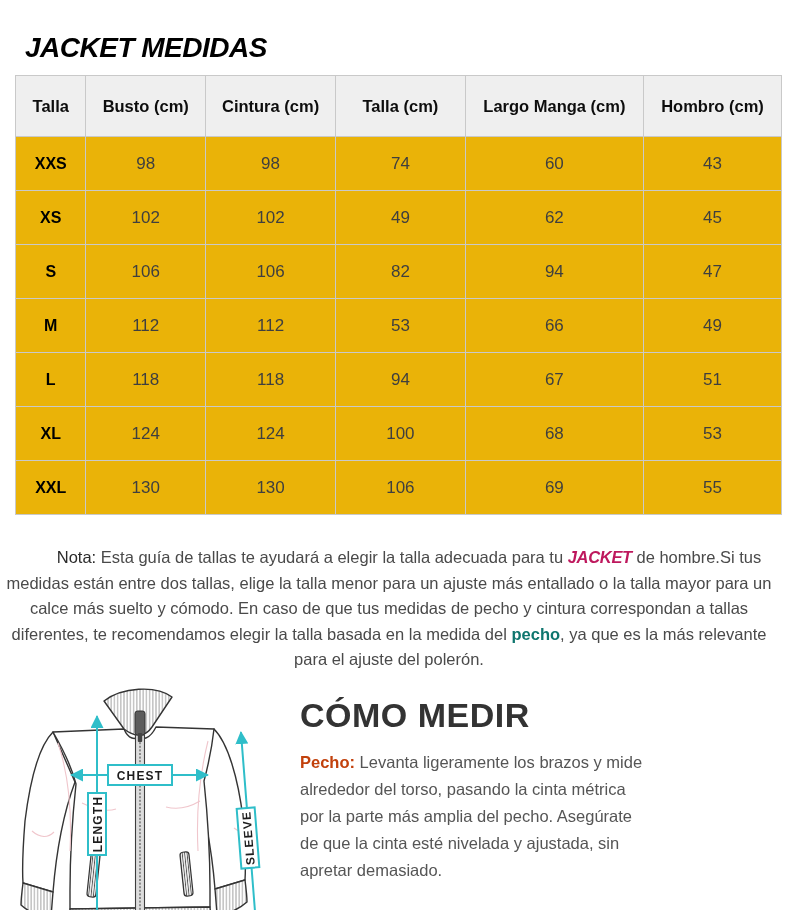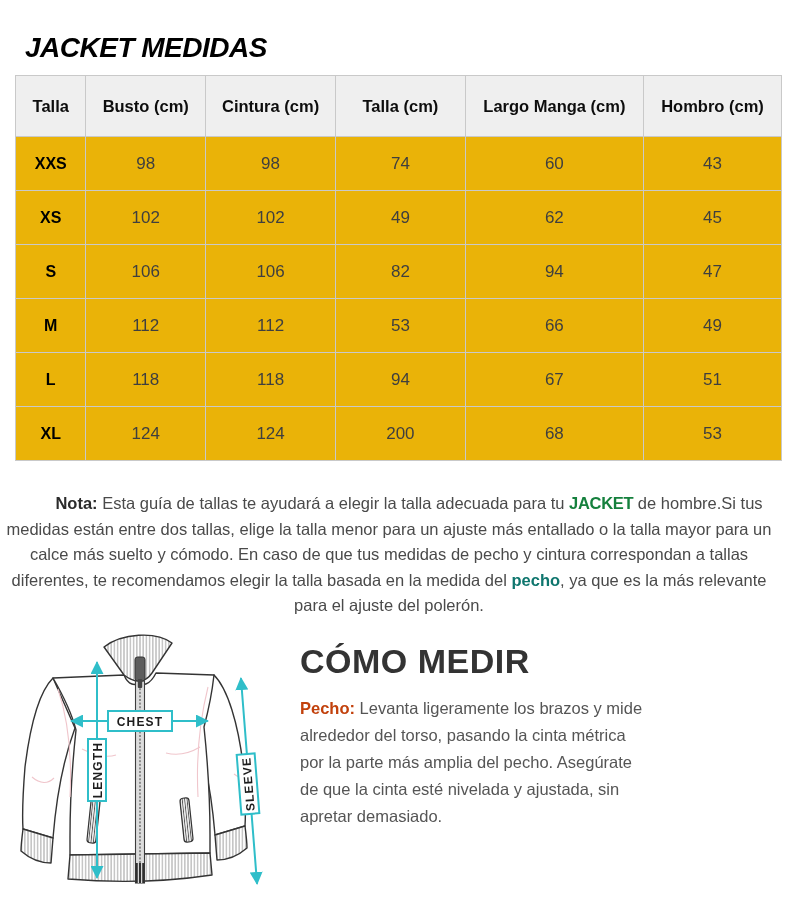--- a/index.html
+++ b/index.html
@@ -37,22 +37,22 @@
   }
   .size-table tbody td.size-cell {
     font-size:16px; font-weight:700; color:#000;
   }
 
   
   .nota {
     width:778px; margin:30px auto 0;
     text-align:center; font-size:16.5px; line-height:25.5px; color:#4a4a4a;
   }
-  .nota .bold-label { font-weight:700; color:#2b2b2b;margin-left:40px; }
-  .nota .brand-inline { font-weight:800; color:#15803d; letter-spacing:-0.3px; }
+  .nota .bold-label { font-weight:400; color:#2b2b2b;margin-left:40px; }
+  .nota .brand-inline { font-weight:800; font-style:italic; color:#be185d; letter-spacing:-0.3px; }
   .nota .bold-word { font-weight:700; color:#0f766e; }
 
   
   .measure-section { display:flex; margin-top:8px; padding-left:20px; }
   .diagram-wrap { flex:none; width:268px; }
   .measure-text { flex:1; padding:12px 24px 0 12px; max-width:505px; }
   .como-title {
     margin:4px 0 16px; font-size:34px; line-height:36px;
     font-weight:800; color:#333; letter-spacing:0.5px;
   }
@@ -131,23 +131,31 @@
         <td>118</td>
         <td>118</td>
         <td>94</td>
         <td>67</td>
         <td>51</td>
       </tr>
       <tr>
         <td class="size-cell">XL</td>
         <td>124</td>
         <td>124</td>
-        <td>200</td>
+        <td>100</td>
         <td>68</td>
         <td>53</td>
+      </tr>
+      <tr>
+        <td class="size-cell">XXL</td>
+        <td>130</td>
+        <td>130</td>
+        <td>106</td>
+        <td>69</td>
+        <td>55</td>
       </tr>
     </tbody>
   </table>
 
   <p class="nota"><span class="bold-label">Nota:</span><span> Esta guía de tallas te ayudará a elegir la talla adecuada para tu </span><span class="brand-inline">JACKET</span><span> de hombre.Si tus medidas están entre dos tallas, elige la talla menor para un ajuste más entallado o la talla mayor para un calce más suelto y cómodo. En caso de que tus medidas de pecho y cintura correspondan a tallas diferentes, te recomendamos elegir la talla basada en la medida del </span><span class="bold-word">pecho</span><span>, ya que es la más relevante para el ajuste del polerón.</span></p>
 
   <div class="measure-section">
 
     <div class="diagram-wrap">
       <svg width="248" height="288" viewBox="0 0 248 288">

